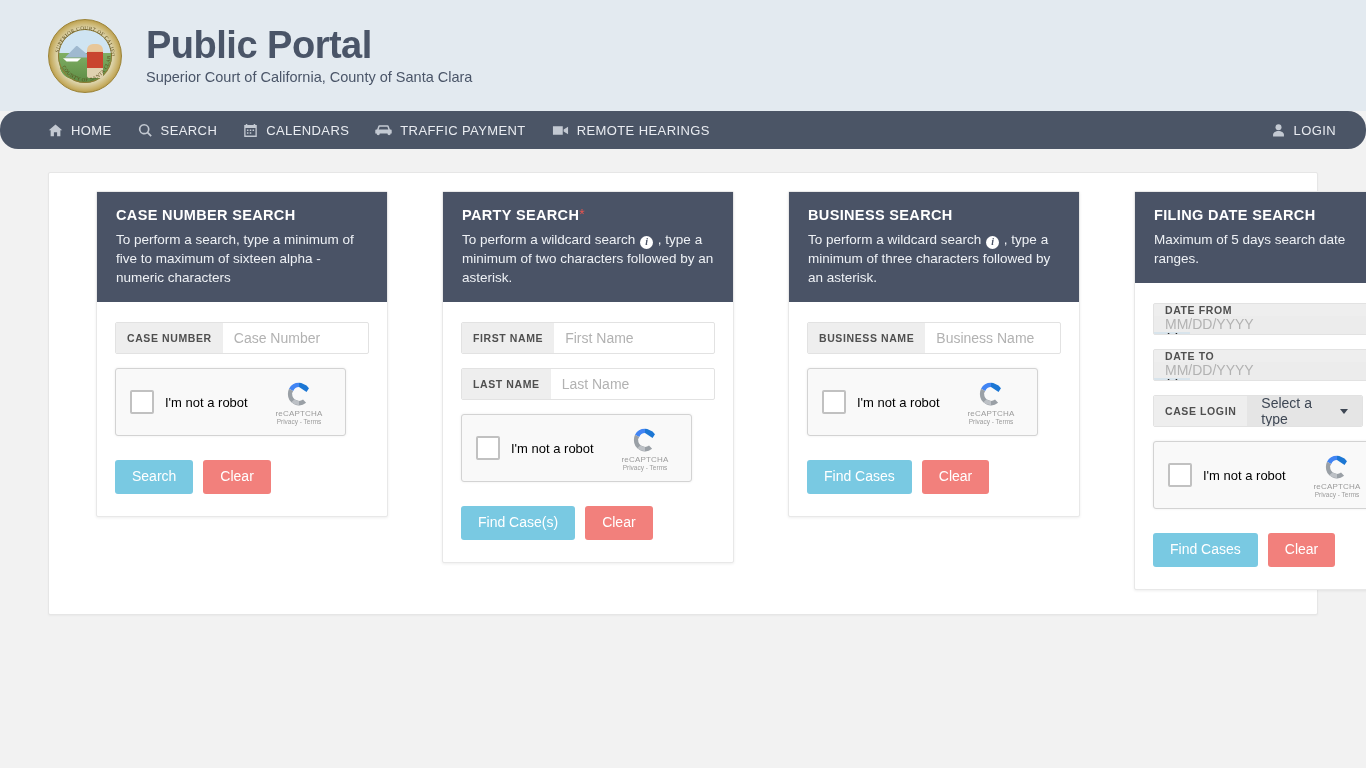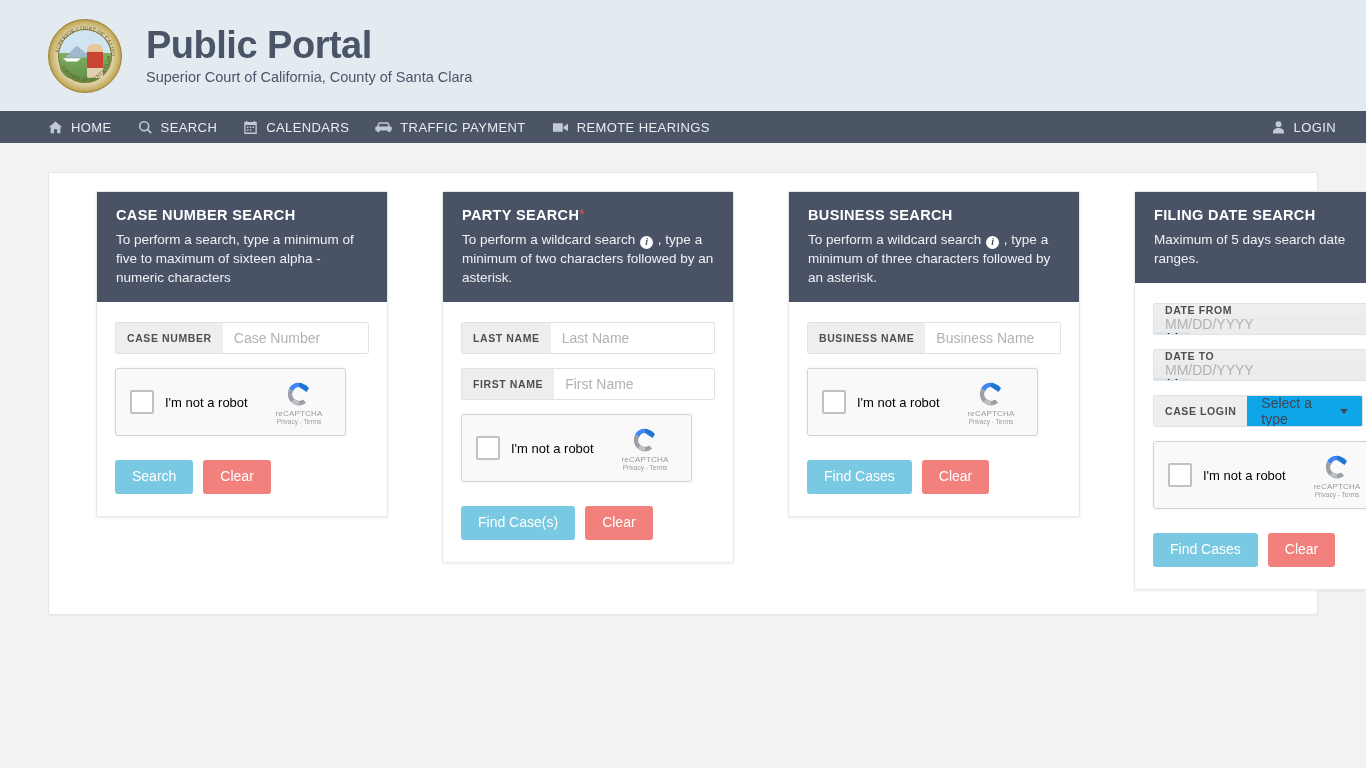--- a/index.html
+++ b/index.html
@@ -74,26 +74,27 @@
     letter-spacing: -0.5px;
   }
   .site-subtitle {
     font-size: 14.5px;
     color: #4a5568;
     margin-top: 3px;
   }
 
   
   .navbar {
-    height: 32px;
+    height: 38px;
     background: #4b5566;
     display: flex;
     align-items: center;
     padding: 0 30px 0 48px;
     color: #e8ebef;
+    border-radius: 18px;
   }
   .nav-left { display: flex; align-items: center; gap: 26px; }
   .nav-right { margin-left: auto; display: flex; align-items: flex-start; }
   .nav-item {
     display: flex; align-items: center; gap: 8px;
     font-size: 13px;
     letter-spacing: 0.4px;
     color: #e9ecf1;
     cursor: pointer;
     white-space: nowrap;
@@ -199,21 +200,21 @@
   .ig.date { background: #ececec; border-color: #e2e2e2; flex-direction: column; }
   .ig.date .ig-input { background: transparent; }
   .ig-cal {
     width: 36px;
     background: #d8e4ec;
     display: flex; align-items: center; justify-content: center;
     cursor: pointer;
   }
   .ig.select { width: 210px; }
   .ig-select-btn {
-    background: #0ea5e9;
+    background: #e5e5e5;
     display: flex; align-items: center; gap: 8px;
     padding: 0 14px;
     font-size: 14px;
     color: #3e4754;
     flex: 1;
     cursor: pointer;
   }
   .caret {
     width: 0; height: 0;
     border-left: 4.5px solid transparent;
@@ -397,26 +398,26 @@
     <div class="card-head">
       <div class="card-title">PARTY SEARCH</div><span class="req-star">*</span>
       <div class="card-desc">
         <span>To perform a wildcard search</span>
         <span class="info-ico">i</span>
         <span>, type a minimum of two characters followed by an asterisk.</span>
       </div>
     </div>
     <div class="card-body">
       <div class="ig">
+        <div class="ig-label">FIRST NAME</div>
+        <input class="ig-input" type="text" placeholder="First Name" style="">
+      </div>
+      <div class="ig">
         <div class="ig-label">LAST NAME</div>
         <input class="ig-input" type="text" placeholder="Last Name" style="">
-      </div>
-      <div class="ig">
-        <div class="ig-label">FIRST NAME</div>
-        <input class="ig-input" type="text" placeholder="First Name" style="">
       </div>
 
       <div class="recaptcha">
         <div class="rc-box"></div>
         <div class="rc-text">I'm not a robot</div>
         <div class="rc-brand">
           <svg class="rc-logo" width="28" height="28" viewBox="0 0 32 32">
             <path fill="#1c77d4" d="M16 3.2V8l5-3.4A11.8 11.8 0 0 0 16 3.2zM21 4.6l-5 3.4 8.6 5.8 2.8-4.4A12 12 0 0 0 21 4.6z"></path>
             <path fill="#4285f4" d="M16 8V3.2A12.8 12.8 0 0 0 4.6 10l4.8 2.6A7.6 7.6 0 0 1 16 8z"></path>
             <path fill="#9aa0a6" d="M8.2 16a7.8 7.8 0 0 0 12.4 6.3l3.5 3.8A12.8 12.8 0 0 1 3.3 16z"></path>

